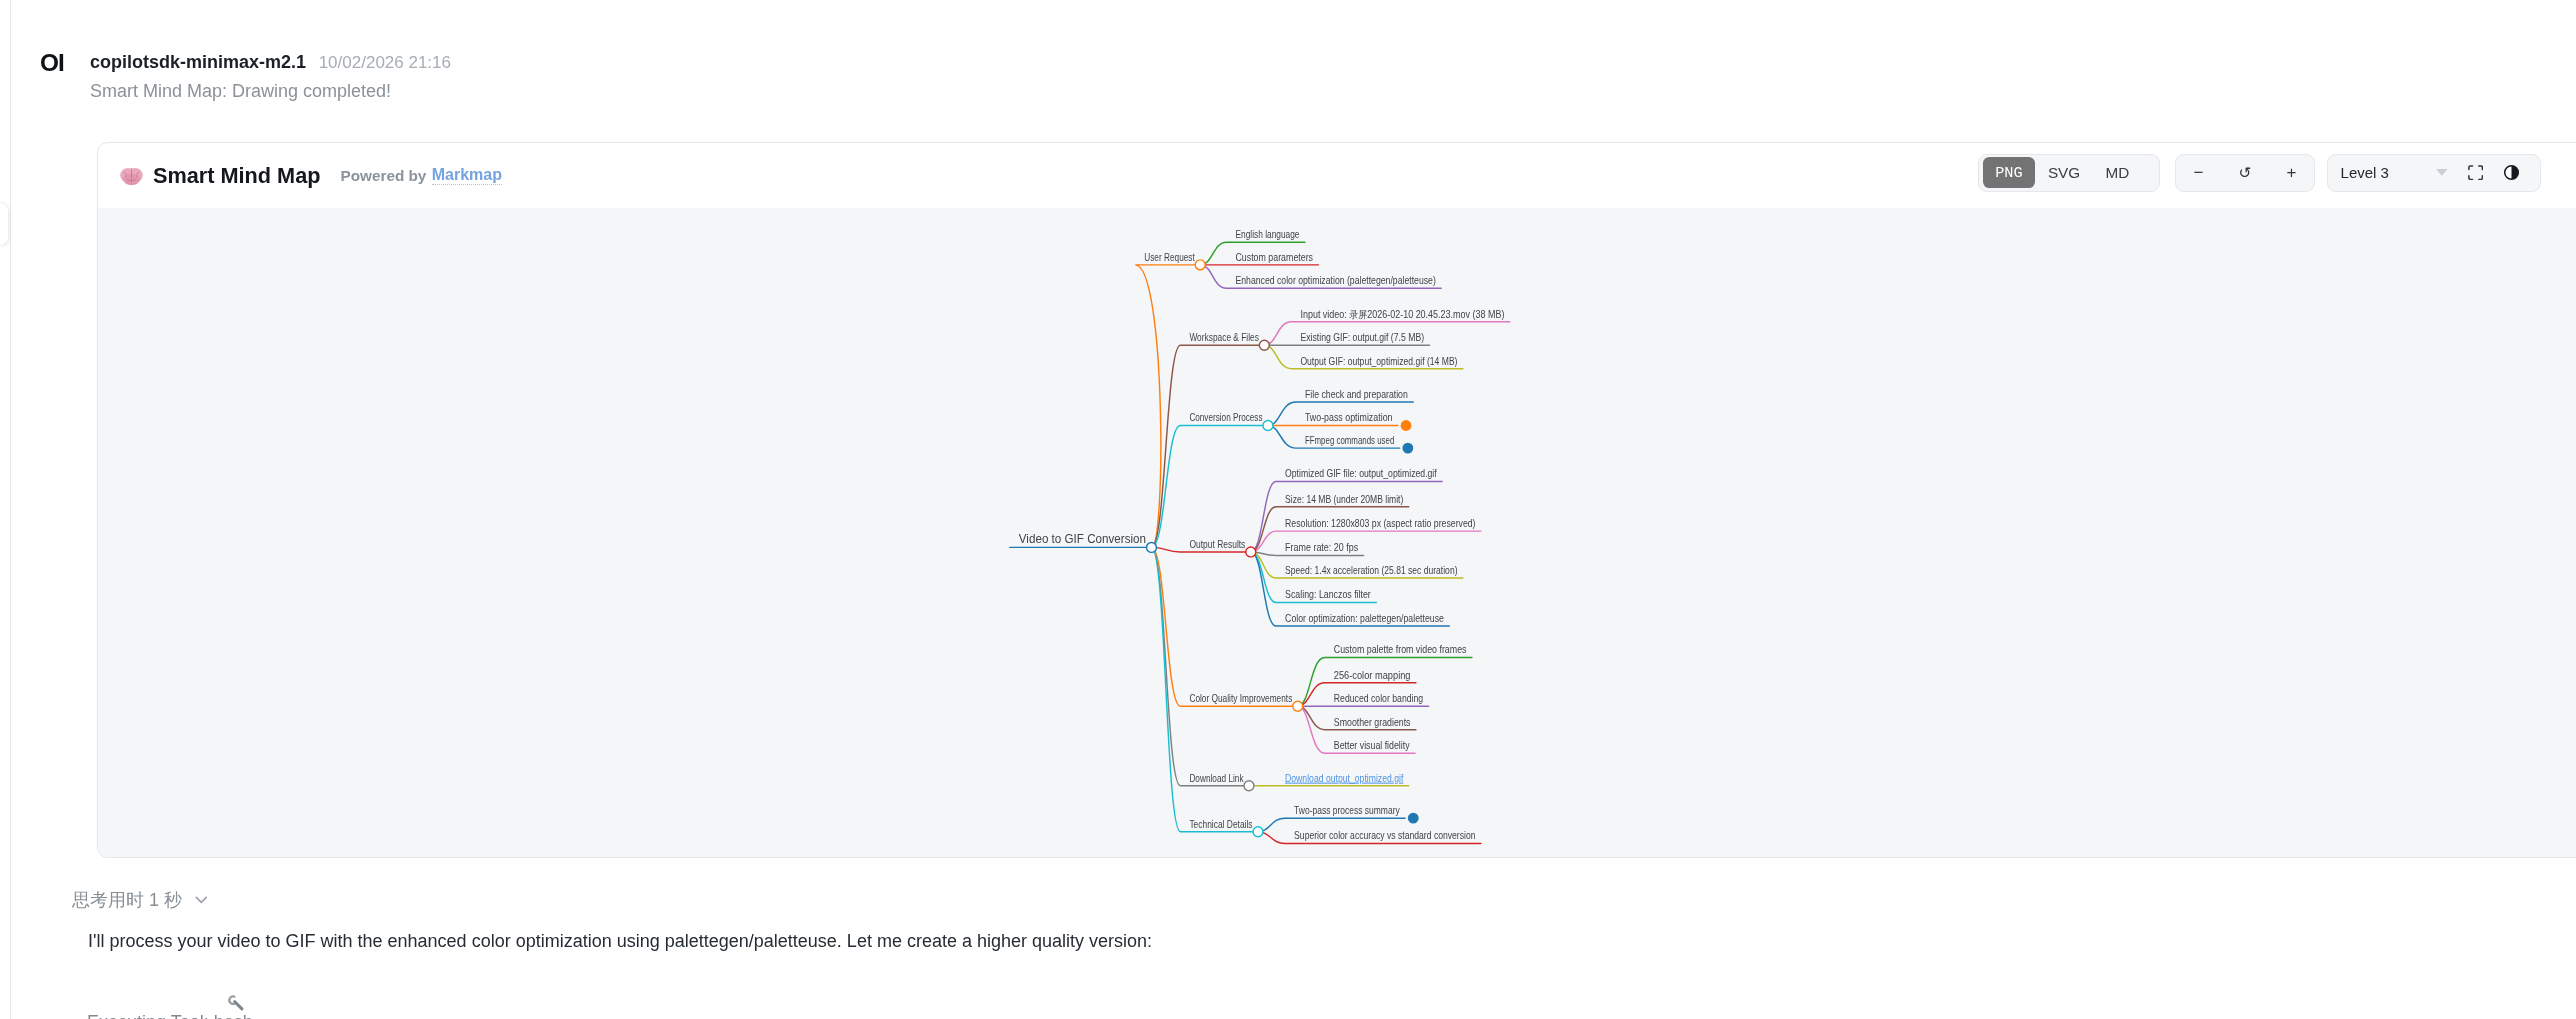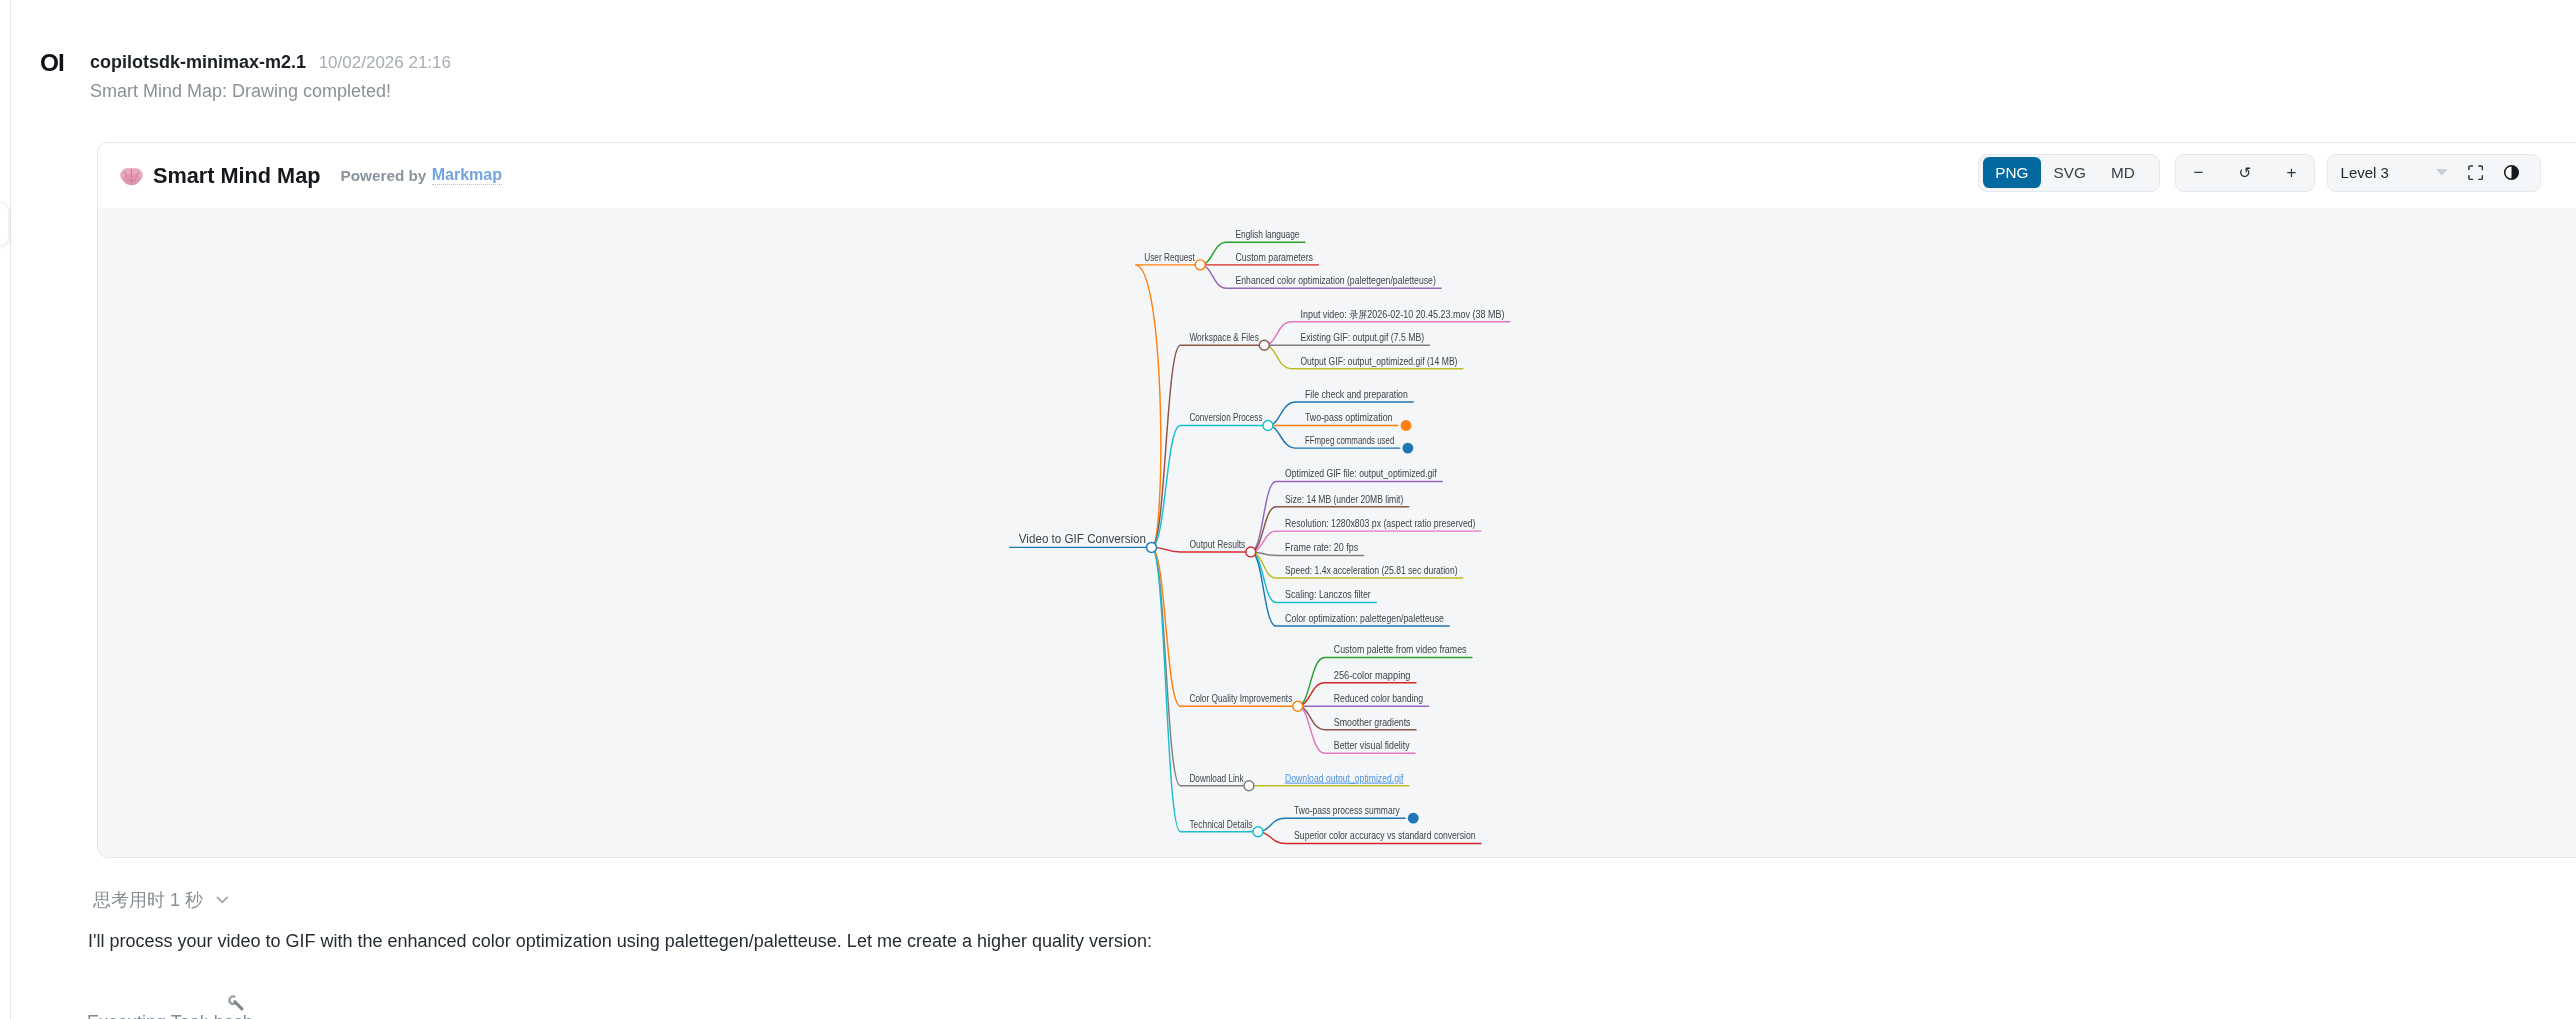--- a/index.html
+++ b/index.html
@@ -24,34 +24,34 @@
   .card-title{font-size:21.7px;font-weight:700;color:#14171b;margin-left:9px;}
   .powered{font-size:15.3px;font-weight:600;color:#8b939c;margin-left:20px;}
   .markmap-link{font-size:16px;font-weight:600;color:#74a4e0;margin-left:5.4px;
     border-bottom:0.9px dotted #a9c4e4;cursor:pointer;text-decoration:none;}
 
   .tb-group{position:absolute;top:10.8px;height:38px;background:#f4f6f8;border:0.9px solid #e4e7eb;
     border-radius:9px;box-sizing:border-box;display:flex;align-items:center;}
   .tb-seg{left:1880px;width:182px;padding:0 3.6px;}
   .seg-btn{height:31px;padding:0 12.6px;border-radius:6.3px;font-size:15.3px;color:#3a4048;
     display:flex;align-items:center;justify-content:center;cursor:pointer;}
-  .seg-btn.active{background:#0369a1;color:#fff;}
+  .seg-btn.active{background:#737373;color:#fff;font-family:Liberation Mono, monospace;}
   .tb-zoom{left:2077px;width:140px;justify-content:space-around;font-size:17px;color:#2f353b;}
   .tb-zoom span{cursor:pointer;line-height:1;}
   .tb-level{left:2229px;width:214px;padding:0 12.6px;}
   .level-label{font-size:15px;color:#24292f;}
   .level-chevron{margin-left:47px;cursor:pointer;}
   .tb-icon{margin-left:20px;cursor:pointer;display:flex;align-items:center;}
 
   .card-body{position:absolute;left:0;right:0;top:65px;bottom:0;background:#f4f6f8;
     border-radius:0 0 10.8px 10.8px;overflow:hidden;}
   #mindmap{position:absolute;left:0;top:0;}
   #mindmap text{font-family:"Liberation Sans",sans-serif;}
 
-  .thinking-row{position:absolute;left:93px;top:888px;display:flex;align-items:center;
+  .thinking-row{position:absolute;left:72px;top:888px;display:flex;align-items:center;
     font-size:18px;color:#878f97;cursor:pointer;}
   .thinking-row svg{margin-left:12.6px;}
   .para{position:absolute;left:88px;top:931px;font-size:18px;color:#262c33;text-align:right;}
   .tool-row{position:absolute;left:87px;top:994px;display:flex;align-items:flex-end;
     font-size:18px;color:#828992;cursor:pointer;flex-direction:column;}
   .tool-row svg.chev{margin-left:10.8px;}
   .tool-row .wrench{margin-right:8.1px;}
 </style>
 </head>
 <body>

